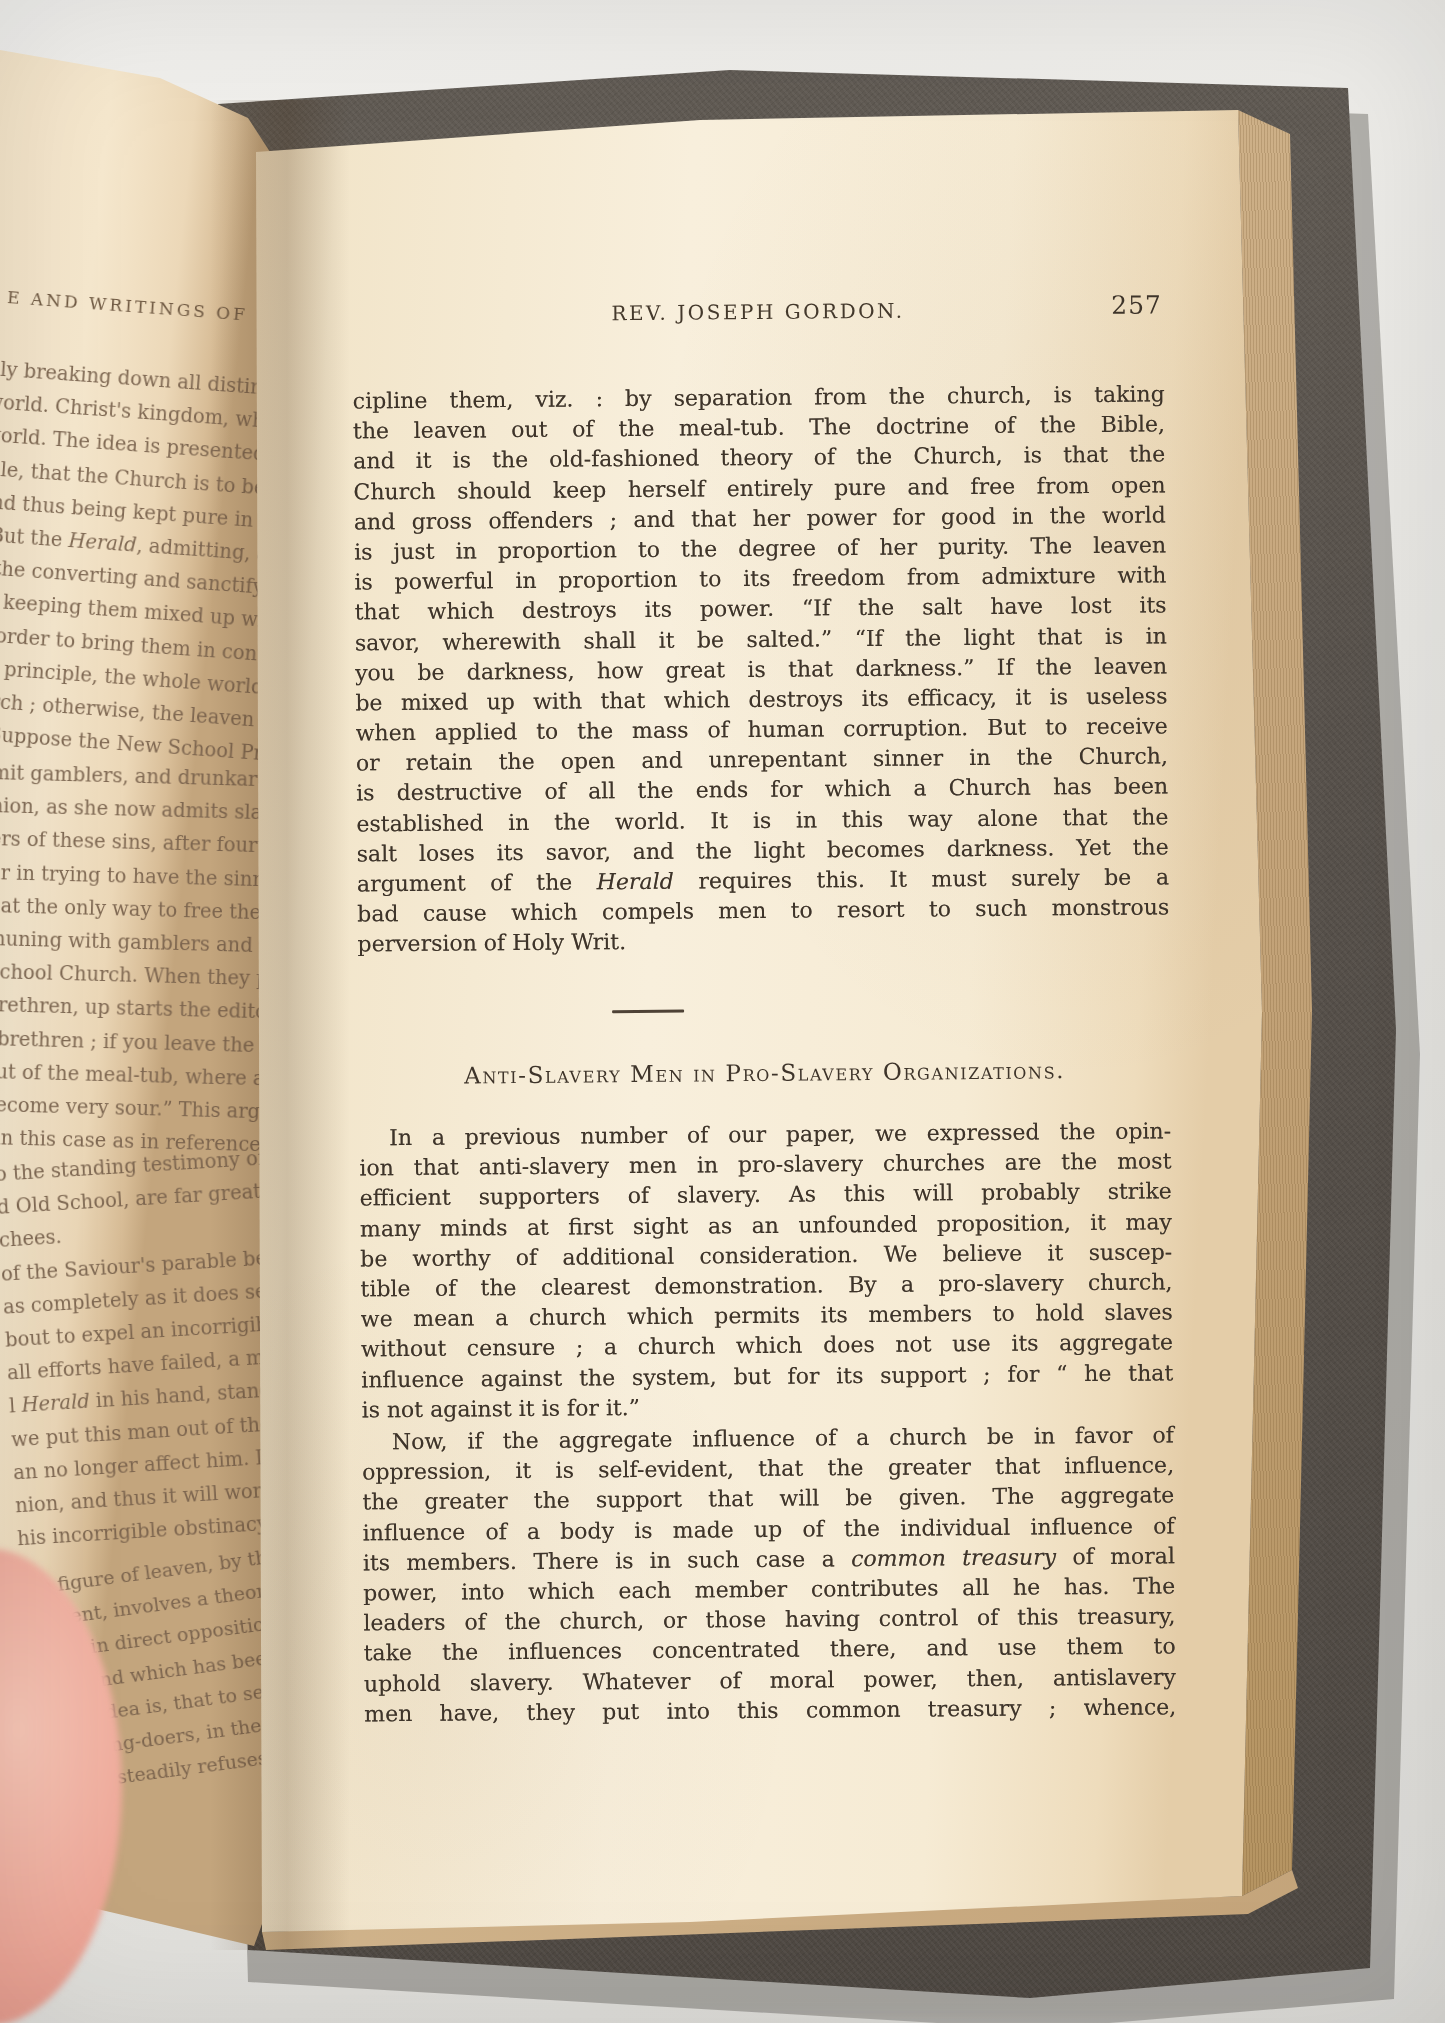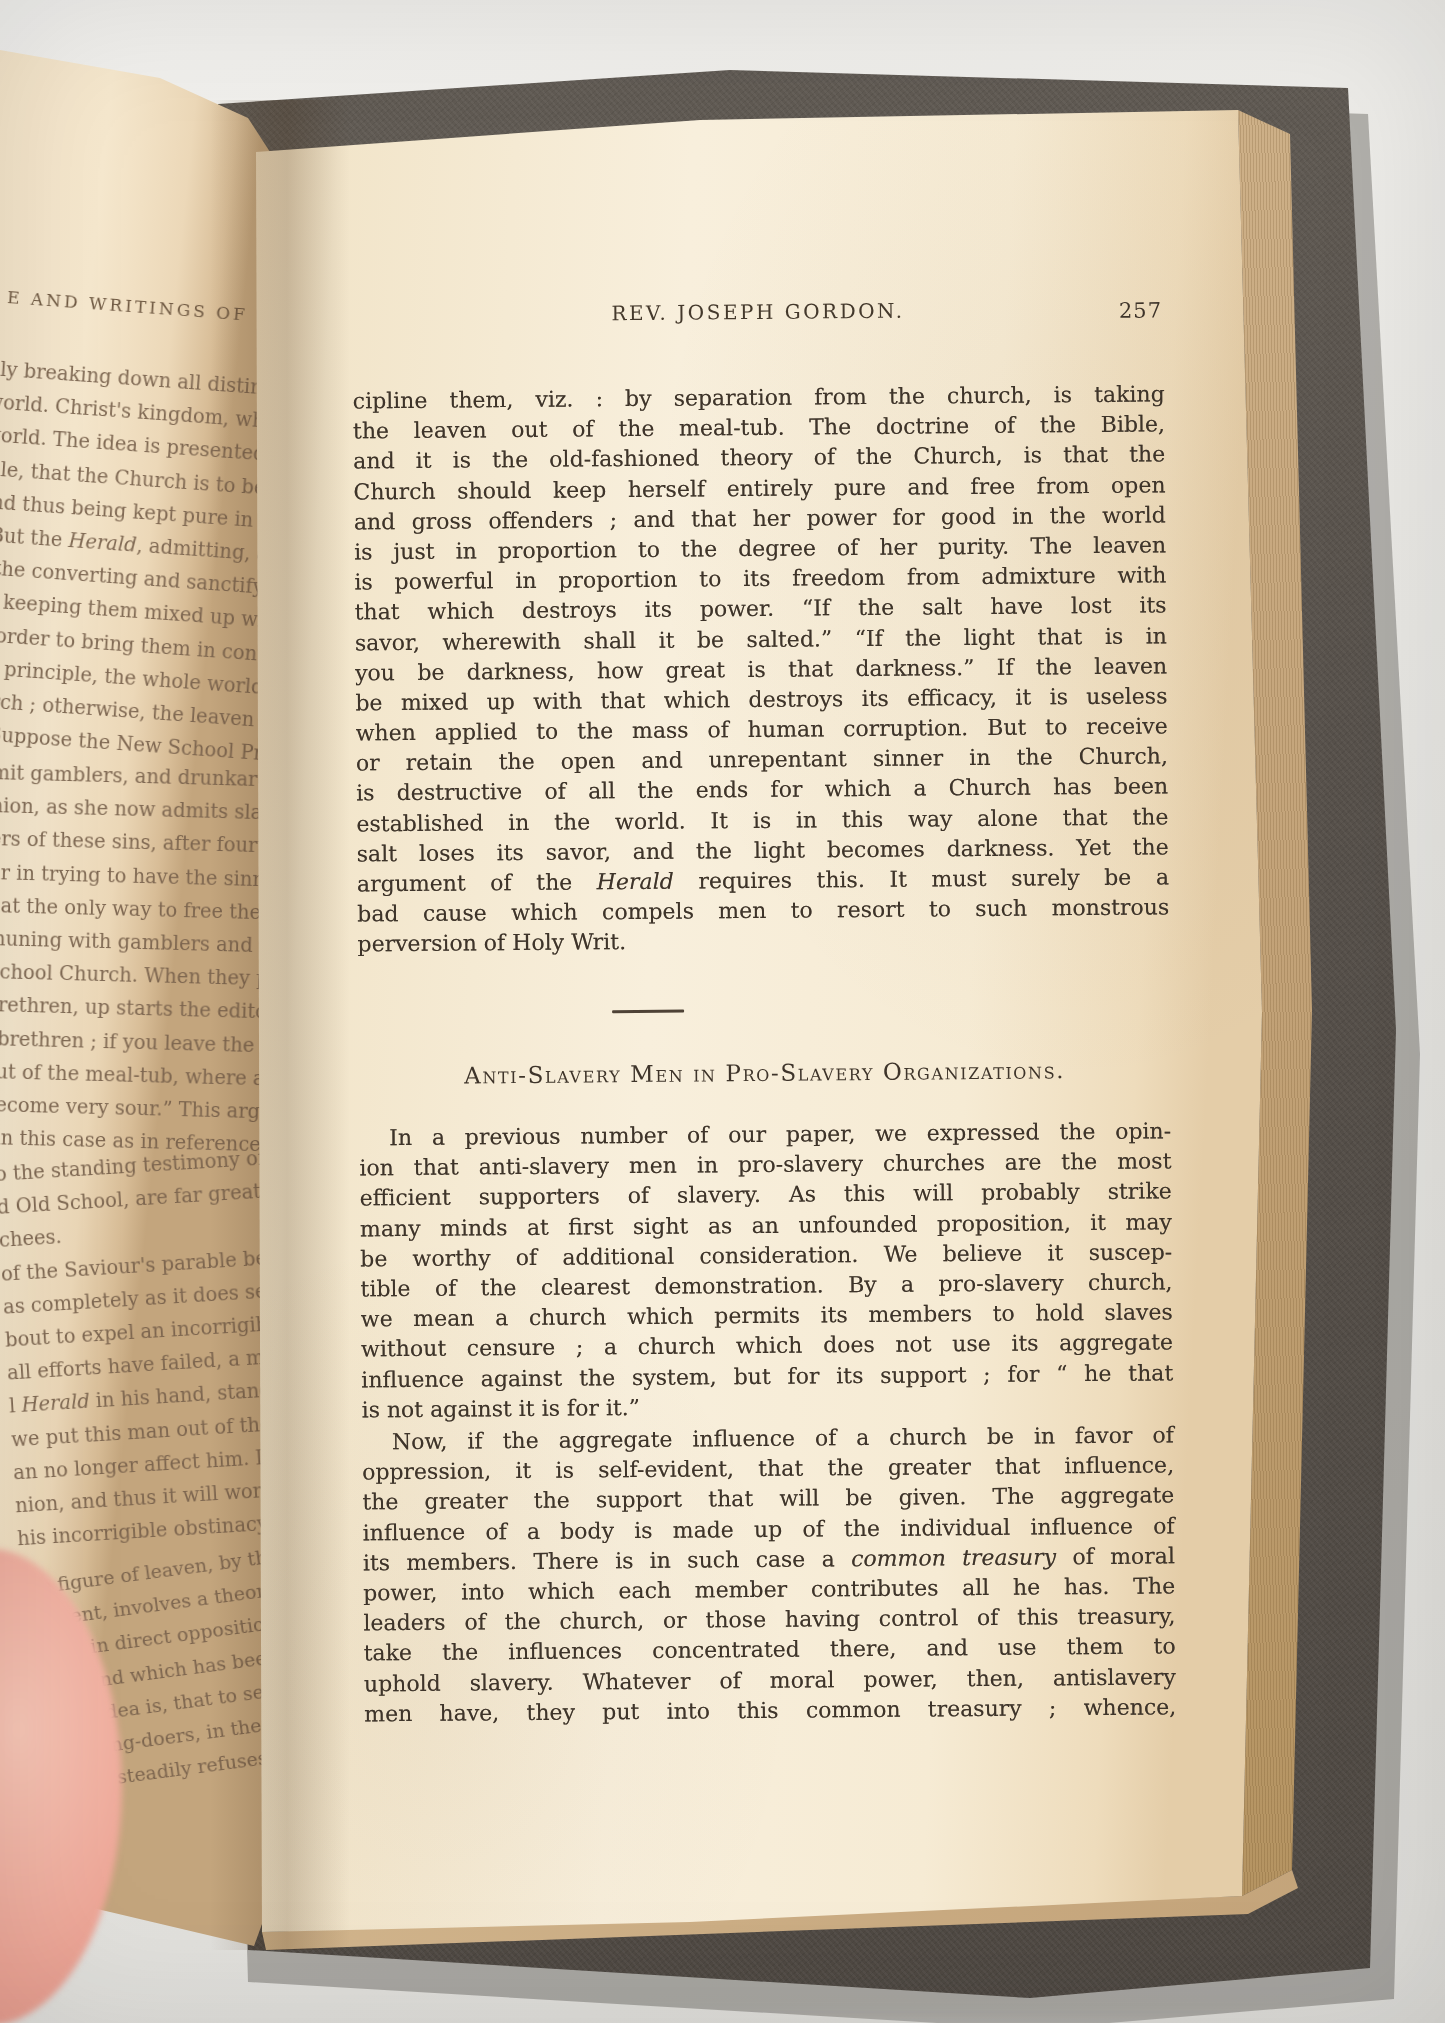--- a/index.html
+++ b/index.html
@@ -54,21 +54,21 @@
   }
   .gutter-shadow {
     position:absolute; left:210px; top:100px; width:140px; height:1850px;
     background:linear-gradient(90deg, rgba(60,35,10,0) 0%, rgba(60,35,10,.14) 35%, rgba(60,35,10,.20) 55%, rgba(60,35,10,0) 100%);
     pointer-events:none;
   }
   
   .rp-rot { position:absolute; inset:0; transform:rotate(-0.5deg); transform-origin:750px 1000px; color:#3e342a; }
   .rp-header { position:absolute; left:358px; top:300px; width:812px; height:32px; }
   .rp-title { position:absolute; left:50%; transform:translateX(-50%); font-size:20px; letter-spacing:2.5px; color:#44392c; white-space:nowrap; }
-  .rp-num { position:absolute; right:2px; top:-6px; font-size:21px; letter-spacing:1px;margin-top:8px; }
+  .rp-num { position:absolute; right:2px; top:-6px; font-size:25px; letter-spacing:1px; }
   .par { position:absolute; left:358px; width:812px; }
   .p1 { top:383px; } .p2 { top:1120px; } .p3 { top:1424px; }
   .tl {
     font-size:22px; line-height:30.2px; height:30.2px;
     text-align:justify; text-align-last:justify; white-space:normal; overflow:visible;
     color:#3e342a; text-shadow:0 0 .4px rgba(62,52,42,.55);
   }
   .par .tl:last-child { text-align-last:left; }
   .p3 .tl:last-child { text-align-last:justify; }
   .indent .tl:first-child { text-indent:30px; }

